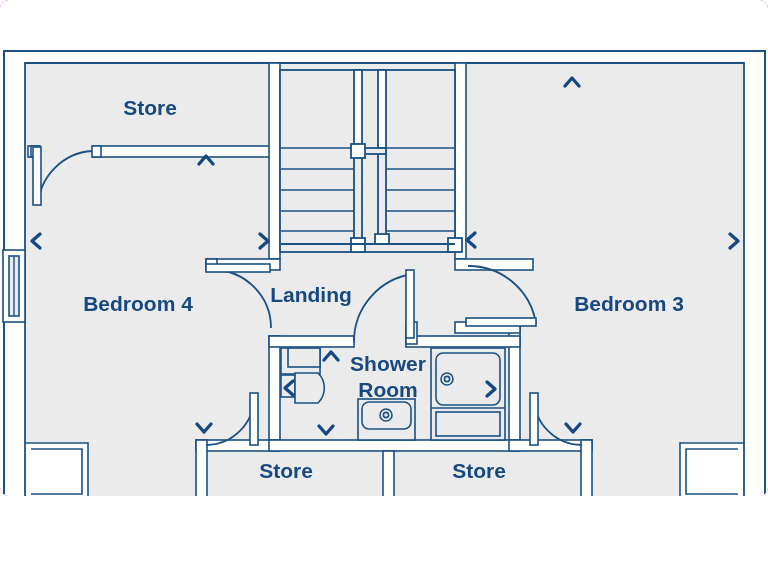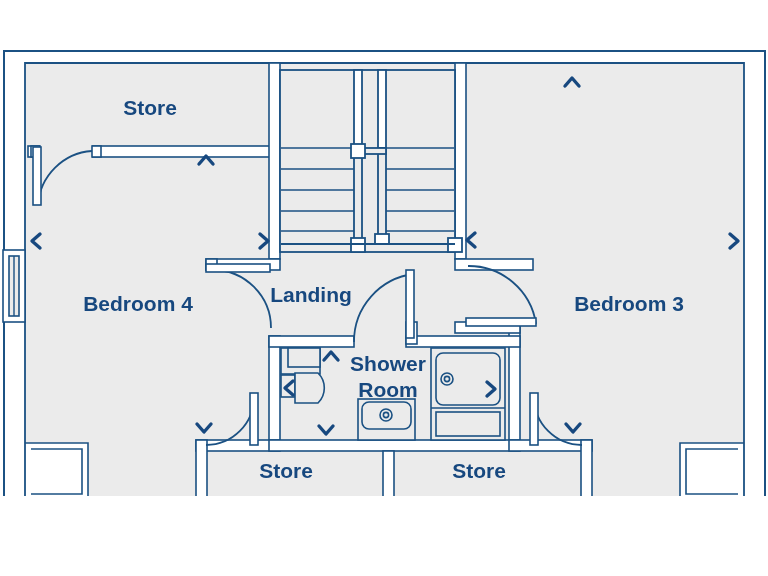--- a/index.html
+++ b/index.html
@@ -7,20 +7,21 @@
     padding: 0;
     background: #ffffff;
   }
   #plan-root {
     position: relative;
     width: 768px;
     height: 496px;
     background: #a21caf;
     font-family: "Liberation Sans", sans-serif;
     overflow: hidden;
+    border-radius: 9px;
   }
   #floorplan-svg {
     display: block;
     width: 768px;
     height: 576px;
   }
   .room-label {
     font-family: "Liberation Sans", sans-serif;
     font-weight: 700;
     fill: #17487f;

